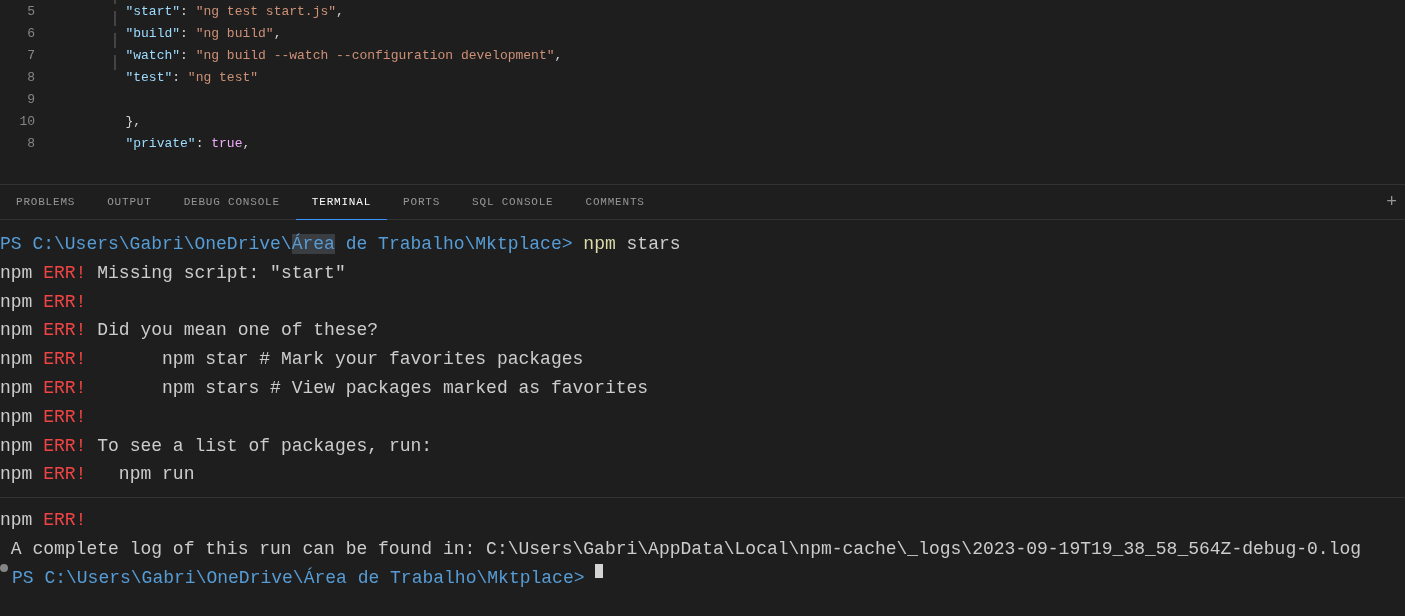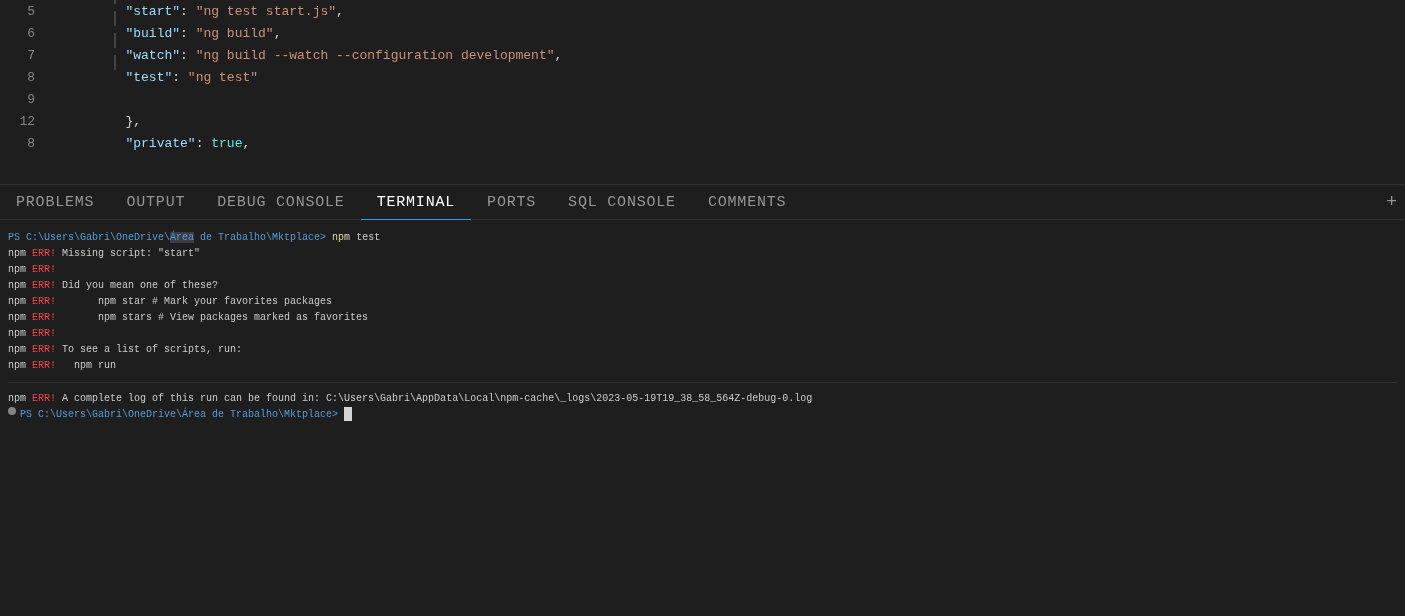--- a/index.html
+++ b/index.html
@@ -40,21 +40,21 @@
 
     .line-content {
       padding-left: 8px;
       white-space: pre;
     }
 
     .c-string { color: #ce9178; }
     .c-key { color: #9cdcfe; }
     .c-colon { color: #d4d4d4; }
     .c-punct { color: #d4d4d4; }
-    .c-bool { color: #5eead4; }
+    .c-bool { color: #f0abfc; }
     .c-border {
       border-left: 2px solid #444;
       margin-left: 4px;
       padding-left: 6px;
     }
 
     
     .tab-bar {
       display: flex;
       align-items: center;
@@ -64,21 +64,21 @@
       padding: 0 0;
       position: relative;
     }
 
     .tab-item {
       display: flex;
       align-items: center;
       height: 35px;
       padding: 0 16px;
       color: #969696;
-      font-size: 15px;
+      font-size: 11px;
       font-weight: 500;
       letter-spacing: 0.8px;
       cursor: pointer;
       position: relative;
       text-transform: uppercase;
       white-space: nowrap;
     }
 
     .tab-item.active {
       color: #ffffff;
@@ -98,25 +98,25 @@
       margin-left: auto;
       padding-right: 8px;
       color: #969696;
       font-size: 18px;
       cursor: pointer;
     }
 
     
     .terminal-section {
       background: #1e1e1e;
-      padding: 10px 8px;
+      padding: 10px 0;
       height: calc(616px - 185px - 35px);
       overflow: hidden;
       font-family: 'Consolas', 'Courier New', monospace;
-      font-size: 10px;
+      font-size: 18px;
       line-height: 1.6;
       text-align: right;
     }
 
     .term-line {
       display: flex;
       flex-wrap: wrap;
       white-space: pre-wrap;
       word-break: break-all;
     }
@@ -189,21 +189,21 @@
       <span class="c-border">
         <span class="c-key">"test"</span><span class="c-colon">: </span><span class="c-string">"ng test"</span>
       </span>
     </span>
   </div>
   <div class="code-line">
     <span class="line-number">9</span>
     <span class="line-content"></span>
   </div>
   <div class="code-line">
-    <span class="line-number">12</span>
+    <span class="line-number">10</span>
     <span class="line-content">
       <span style="padding-left:16px;">
         <span class="c-punct">},</span>
       </span>
     </span>
   </div>
   <div class="code-line">
     <span class="line-number">8</span>
     <span class="line-content">
       <span style="padding-left:16px;">
@@ -237,21 +237,21 @@
   </div>
   <div class="tab-bar-end">+</div>
 </div>
 
 <div class="terminal-section">
 
   <div class="term-line">
     <span class="t-blue">PS C:\Users\Gabri\OneDrive\<span class="t-highlight" style="background:#3a3d41;">Área</span> de Trabalho\Mktplace&gt;</span>
     <span>&nbsp;</span>
     <span class="t-yellow">npm</span>
-    <span class="t-white"> test</span>
+    <span class="t-white"> stars</span>
   </div>
 
   <div class="term-line">
     <span class="t-white">npm</span><span class="t-red"> ERR!</span><span class="t-white"> Missing script: "start"</span>
   </div>
   <div class="term-line">
     <span class="t-white">npm</span><span class="t-red"> ERR!</span>
   </div>
   <div class="term-line">
     <span class="t-white">npm</span><span class="t-red"> ERR!</span><span class="t-white"> Did you mean one of these?</span>
@@ -259,30 +259,30 @@
   <div class="term-line">
     <span class="t-white">npm</span><span class="t-red"> ERR!</span><span class="t-white">       npm star # Mark your favorites packages</span>
   </div>
   <div class="term-line">
     <span class="t-white">npm</span><span class="t-red"> ERR!</span><span class="t-white">       npm stars # View packages marked as favorites</span>
   </div>
   <div class="term-line">
     <span class="t-white">npm</span><span class="t-red"> ERR!</span>
   </div>
   <div class="term-line">
-    <span class="t-white">npm</span><span class="t-red"> ERR!</span><span class="t-white"> To see a list of scripts, run:</span>
+    <span class="t-white">npm</span><span class="t-red"> ERR!</span><span class="t-white"> To see a list of packages, run:</span>
   </div>
   <div class="term-line">
     <span class="t-white">npm</span><span class="t-red"> ERR!</span><span class="t-white">   npm run</span>
   </div>
 
   <div class="separator-line"></div>
 
   <div class="term-line">
-    <span class="t-white">npm</span><span class="t-red"> ERR!</span><span class="t-white"> A complete log of this run can be found in: C:\Users\Gabri\AppData\Local\npm-cache\_logs\2023-05-19T19_38_58_564Z-debug-0.log</span>
+    <span class="t-white">npm</span><span class="t-red"> ERR!</span><span class="t-white"> A complete log of this run can be found in: C:\Users\Gabri\AppData\Local\npm-cache\_logs\2023-09-19T19_38_58_564Z-debug-0.log</span>
   </div>
 
   <div class="term-line">
     <span class="circle-indicator"></span>
     <span class="t-blue">PS C:\Users\Gabri\OneDrive\Área de Trabalho\Mktplace&gt;</span>
     <span>&nbsp;</span>
     <span class="cursor"></span>
   </div>
 </div>
 

